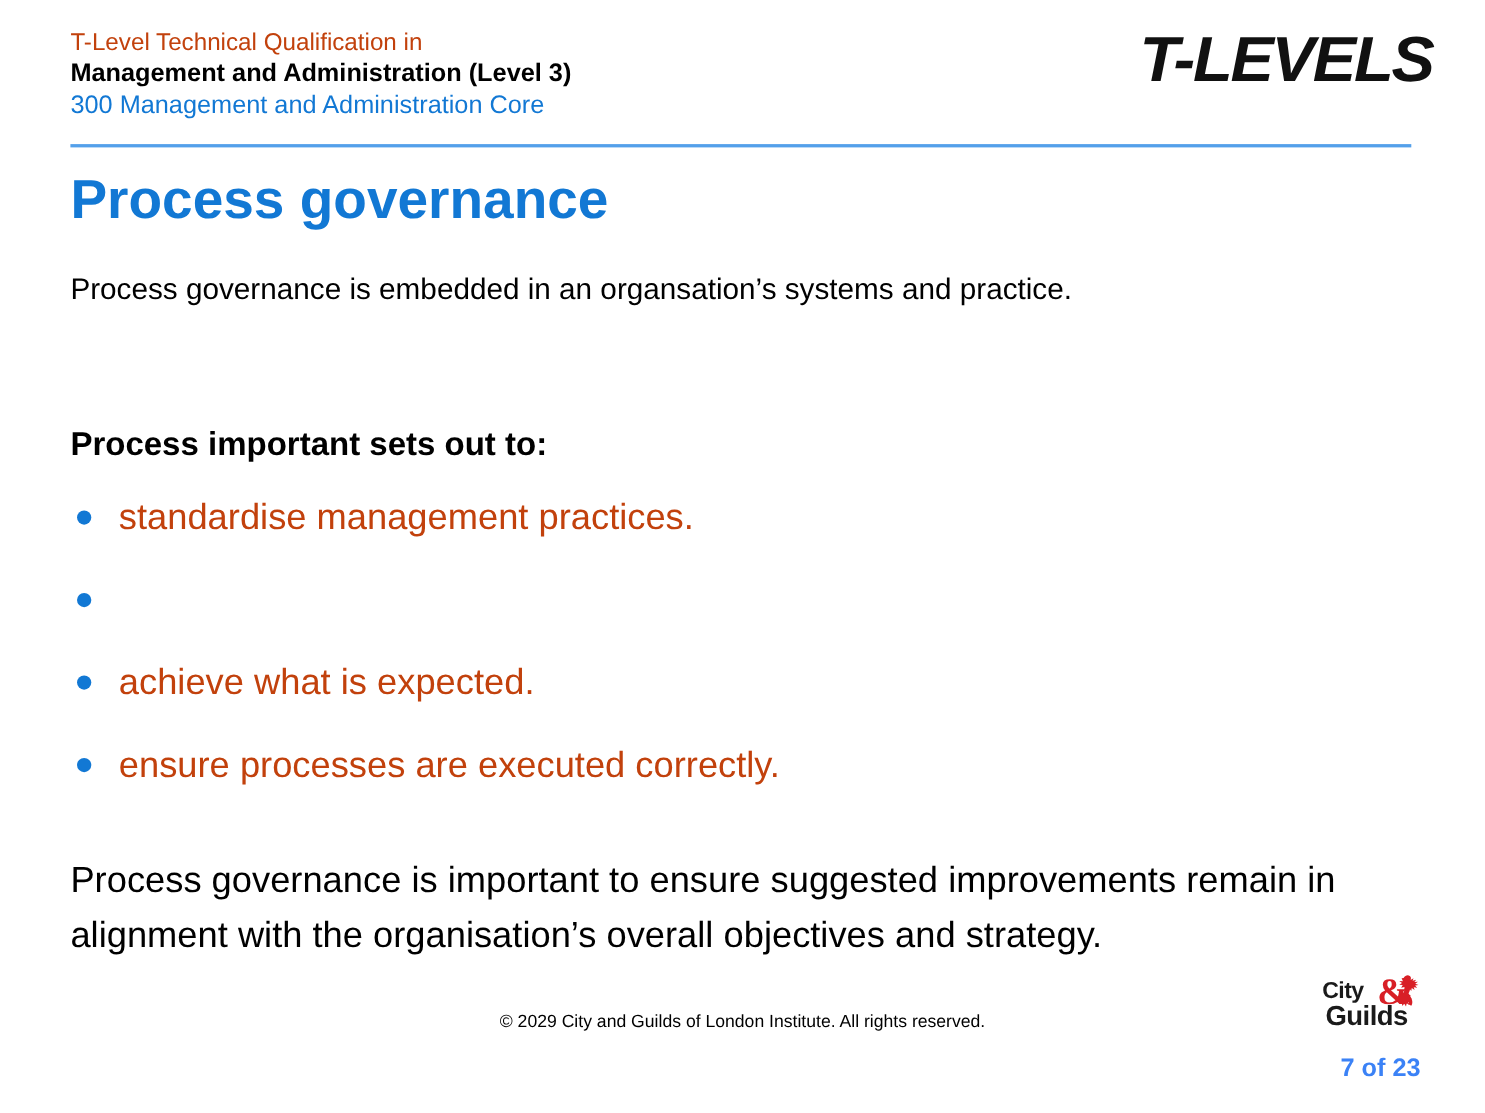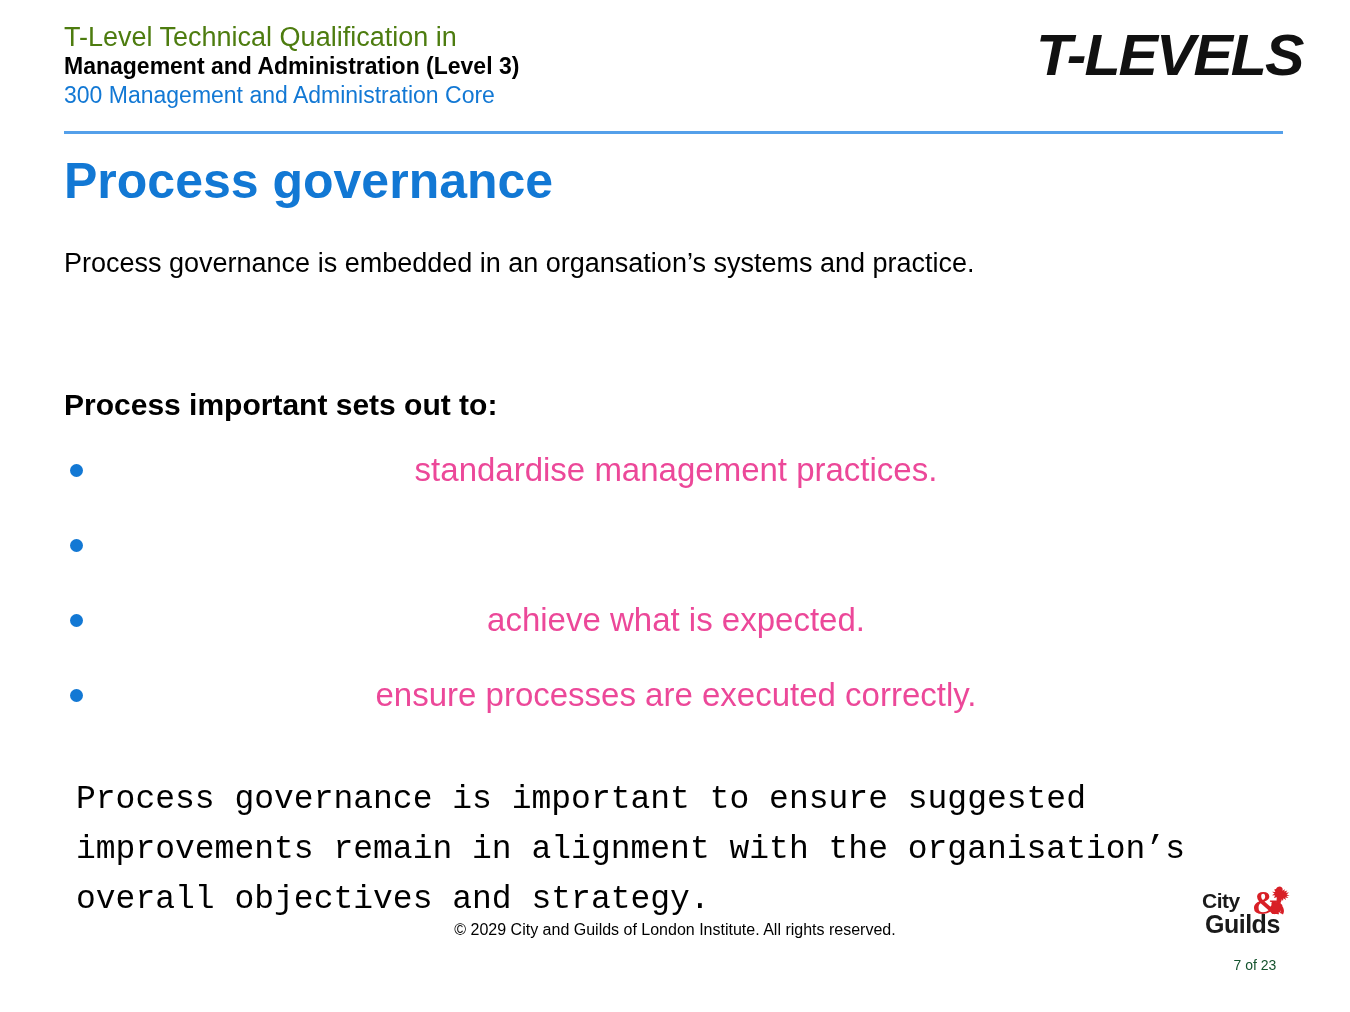--- a/index.html
+++ b/index.html
@@ -24,22 +24,22 @@
     width: 1350px;
     height: 140px;
   }
   .header-text {
     position: absolute;
     left: 64px;
     top: 23px;
     line-height: 29px;
   }
   .hdr-line1 {
-    font-size: 27px;
-    color: #4d7c0f;
+    font-size: 22px;
+    color: #c2410c;
     white-space: nowrap;
   }
   .hdr-line2 {
     font-size: 23px;
     font-weight: bold;
     color: #000000;
     white-space: nowrap;
   }
   .hdr-line3 {
     font-size: 23px;
@@ -108,41 +108,39 @@
     left: 64px;
     top: 450px;
     width: 1180px;
   }
   .bullet-item {
     position: relative;
     height: 75px;
     padding-left: 44px;
     font-size: 33px;
     line-height: 40px;
-    color: #ec4899;
-    text-align: center;
+    color: #c2410c;
   }
   .bullet-dot {
     position: absolute;
     left: 6px;
     top: 14px;
     width: 13px;
     height: 13px;
     border-radius: 50%;
     background: #1278D4;
   }
   .closing-para {
     position: absolute;
-    left: 76px;
+    left: 64px;
     top: 775px;
     width: 1180px;
     font-size: 33px;
     line-height: 50px;
     color: #000000;
-    font-family: Liberation Mono, monospace;
   }
 
   
   .copyright {
     position: absolute;
     left: 0;
     top: 921px;
     width: 1350px;
     text-align: center;
     font-size: 16px;
@@ -190,22 +188,23 @@
     top: -2px;
     width: 30px;
     height: 32px;
   }
   .page-number {
     position: absolute;
     left: 1205px;
     top: 957px;
     width: 100px;
     text-align: center;
-    font-size: 14px;
-    color: #14532d;
+    font-size: 23px;
+    color: #3b82f6;
+    font-weight: bold;
   }
 </style>
 </head>
 <body>
 
 <div class="slide-header">
 
   <div class="header-text">
     <div class="hdr-line1">T-Level Technical Qualification in</div>
     <div class="hdr-line2">Management and Administration (Level 3)</div>

